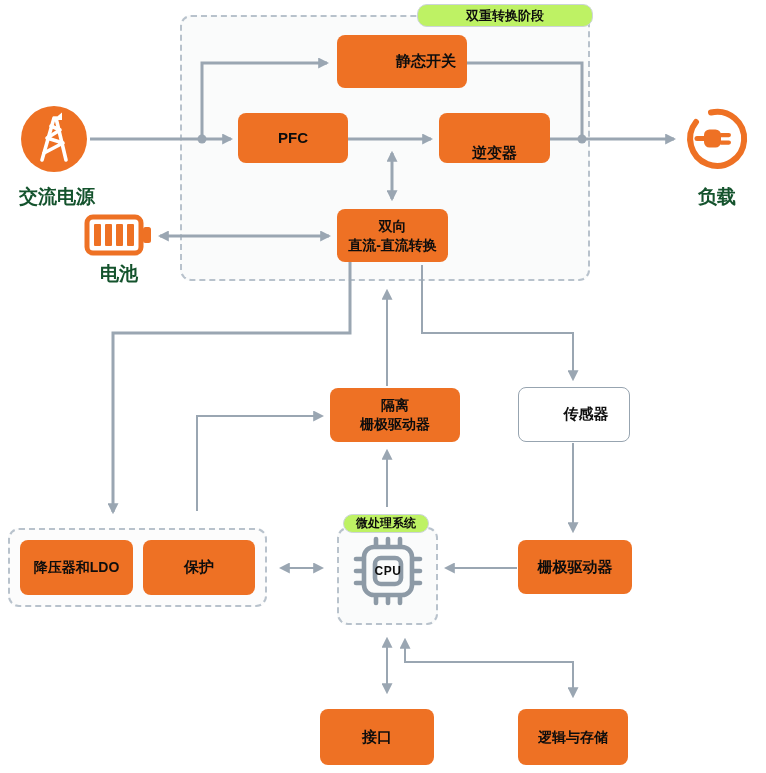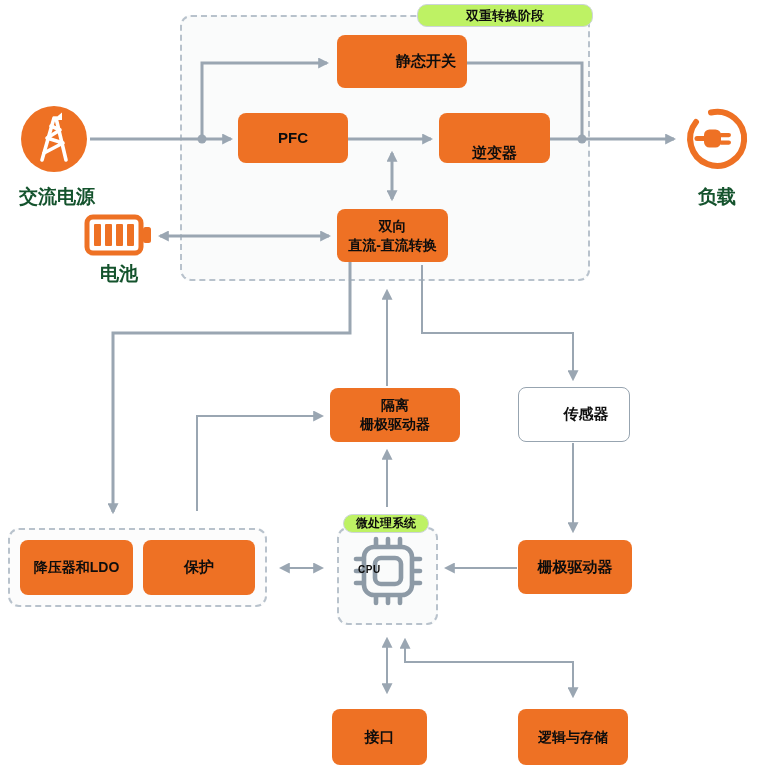--- a/index.html
+++ b/index.html
@@ -23,22 +23,22 @@
   .pill{
     position:absolute;background:#bef264;border:1.5px solid #ccd4da;border-radius:10px;
     display:flex;align-items:center;justify-content:center;z-index:4;
     font-weight:bold;font-size:13px;color:#0d0d0d;box-sizing:border-box;
   }
   .icon{position:absolute;z-index:3;}
   .icon-label{
     position:absolute;z-index:3;font-weight:bold;font-size:19px;color:#14532d;text-align:center;
   }
   .cpu-text{
-    position:absolute;z-index:5;font-weight:bold;font-size:10px;color:#0d0d0d;
-    letter-spacing:.5px;
+    position:absolute;z-index:5;font-weight:bold;font-size:12px;color:#0d0d0d;
+    text-align:center;letter-spacing:.5px;
   }
 </style>
 </head>
 <body>
 
 <div class="canvas">
 
   <div class="dashed" style="left:180px;top:15px;width:410px;height:266px;"></div>
   <div class="dashed" style="left:8px;top:528px;width:259px;height:79px;background:#fcfcfc;"></div>
   <div class="dashed" style="left:337px;top:527px;width:101px;height:98px;"></div>
@@ -112,21 +112,21 @@
     <span>栅极驱动器</span>
   </div>
 
   <div class="node small" style="left:20px;top:540px;width:113px;height:55px;">
     <span>降压器和LDO</span>
   </div>
   <div class="node" style="left:143px;top:540px;width:112px;height:55px;">
     <span>保护</span>
   </div>
 
-  <div class="node" style="left:332px;top:709px;width:95px;height:56px;font-family:Liberation Serif, serif;">
+  <div class="node" style="left:320px;top:709px;width:114px;height:56px;font-family:Liberation Serif, serif;">
     <span>接口</span>
   </div>
   <div class="node small" style="left:518px;top:709px;width:110px;height:56px;">
     <span>逻辑与存储</span>
   </div>
 
   <div class="icon" style="left:21px;top:106px;width:66px;height:66px;">
     <svg width="66" height="66" viewBox="0 0 66 66">
       <circle cx="33" cy="33" r="33" fill="#ee7124"></circle>
       <g stroke="#ffffff" stroke-width="3.6" fill="none" stroke-linecap="round" stroke-linejoin="round">

